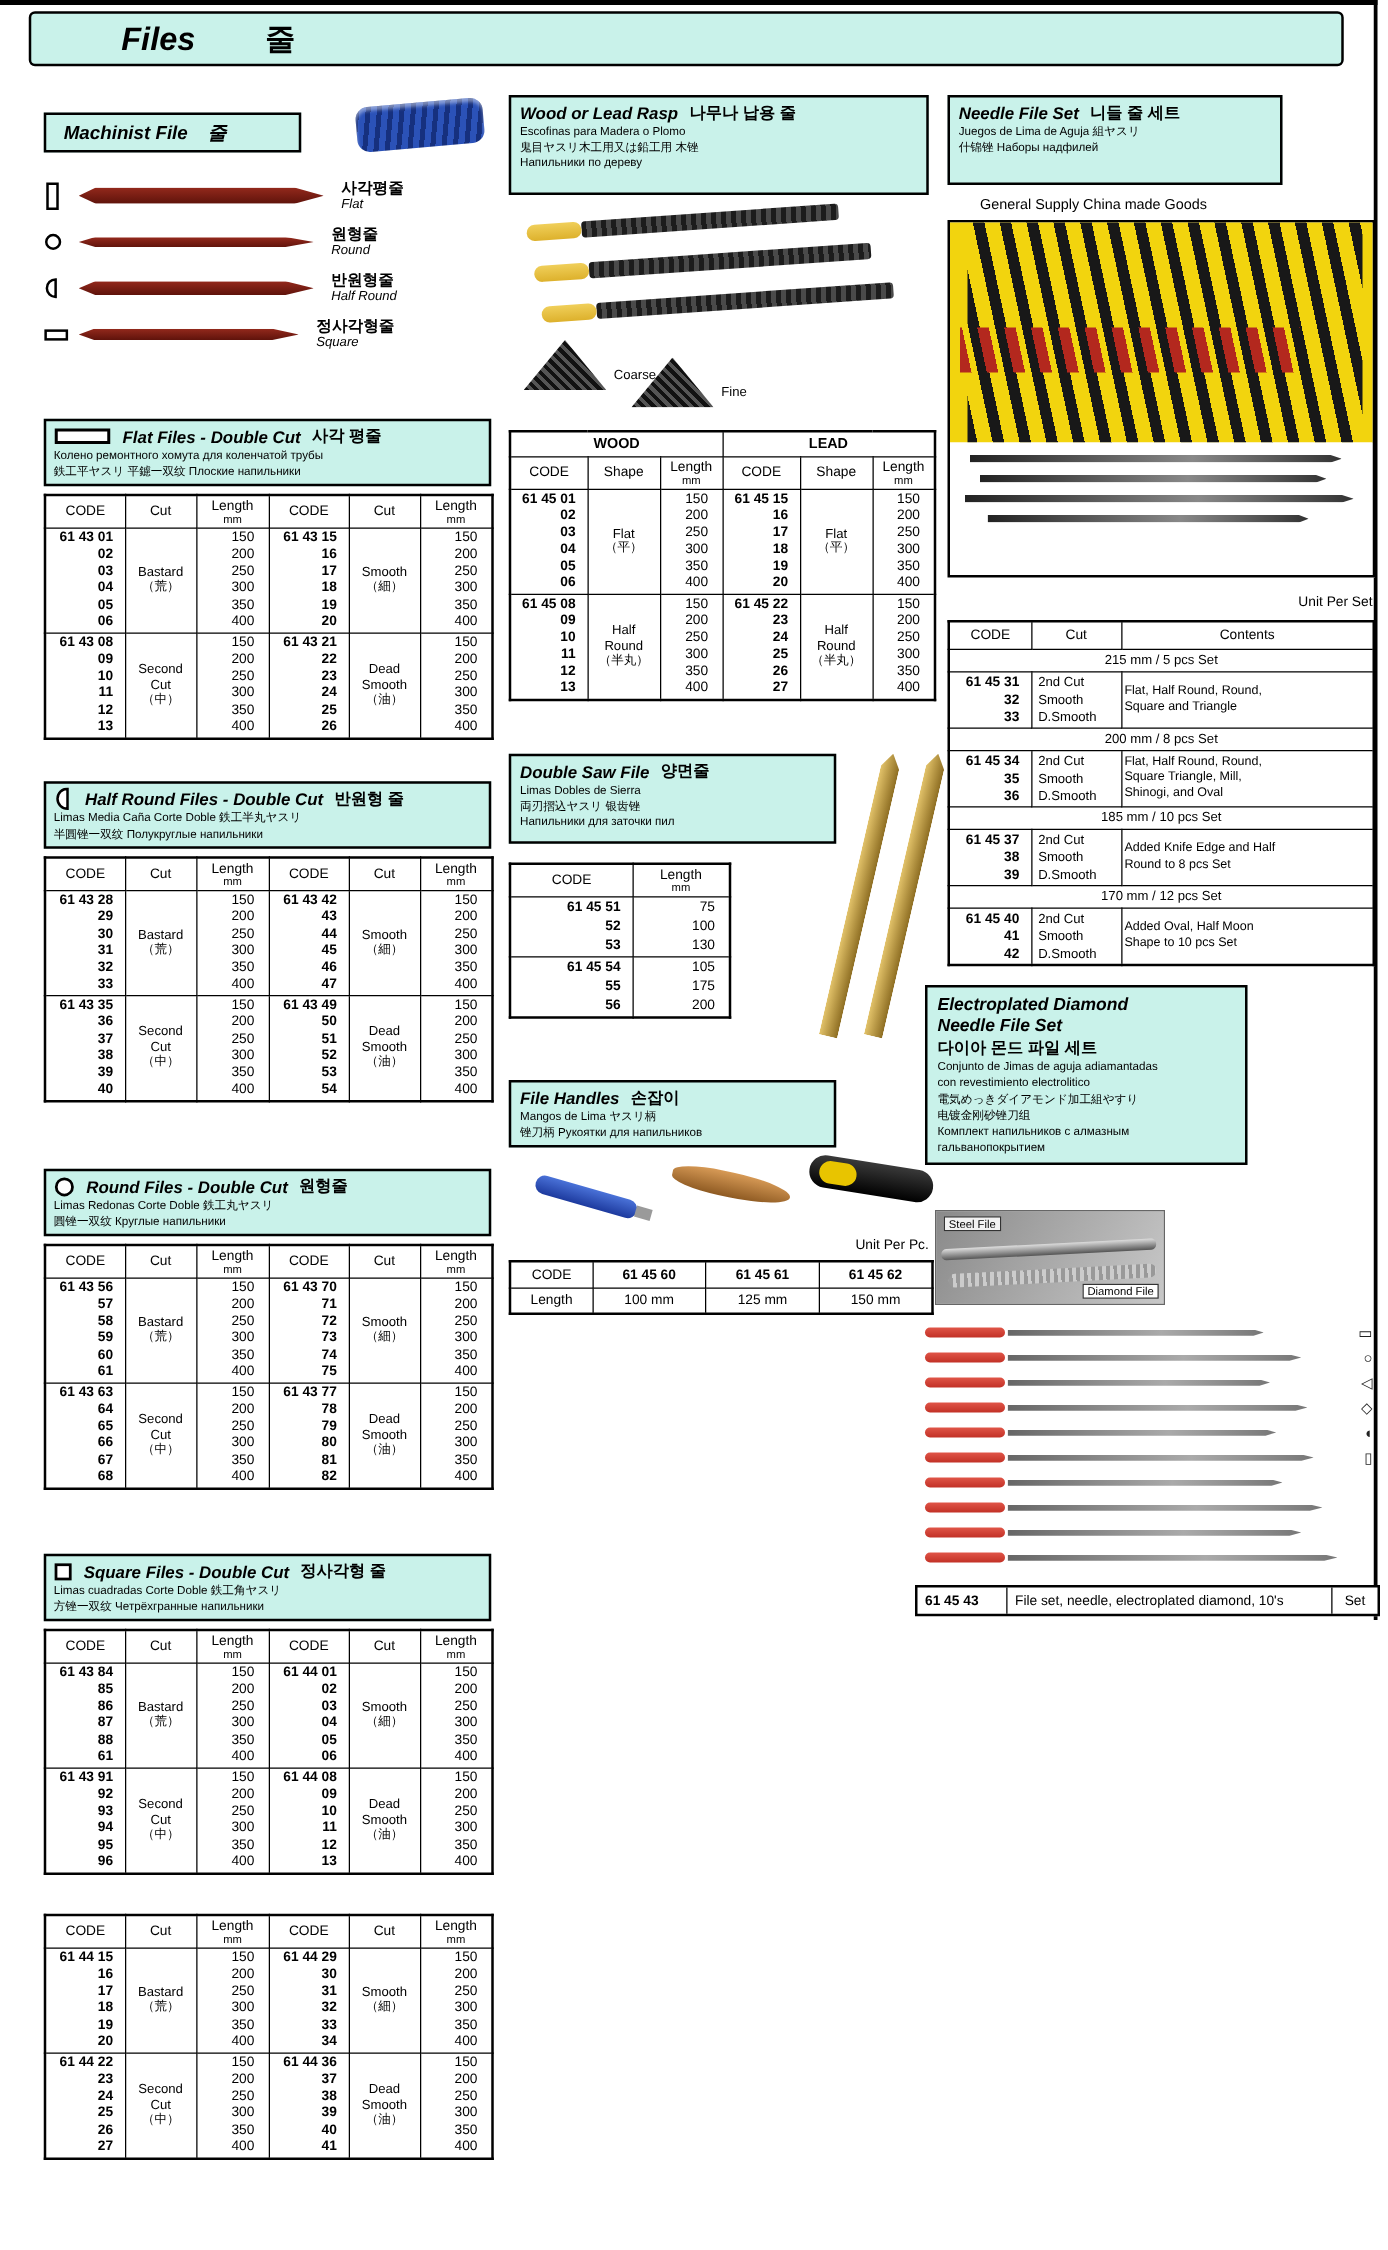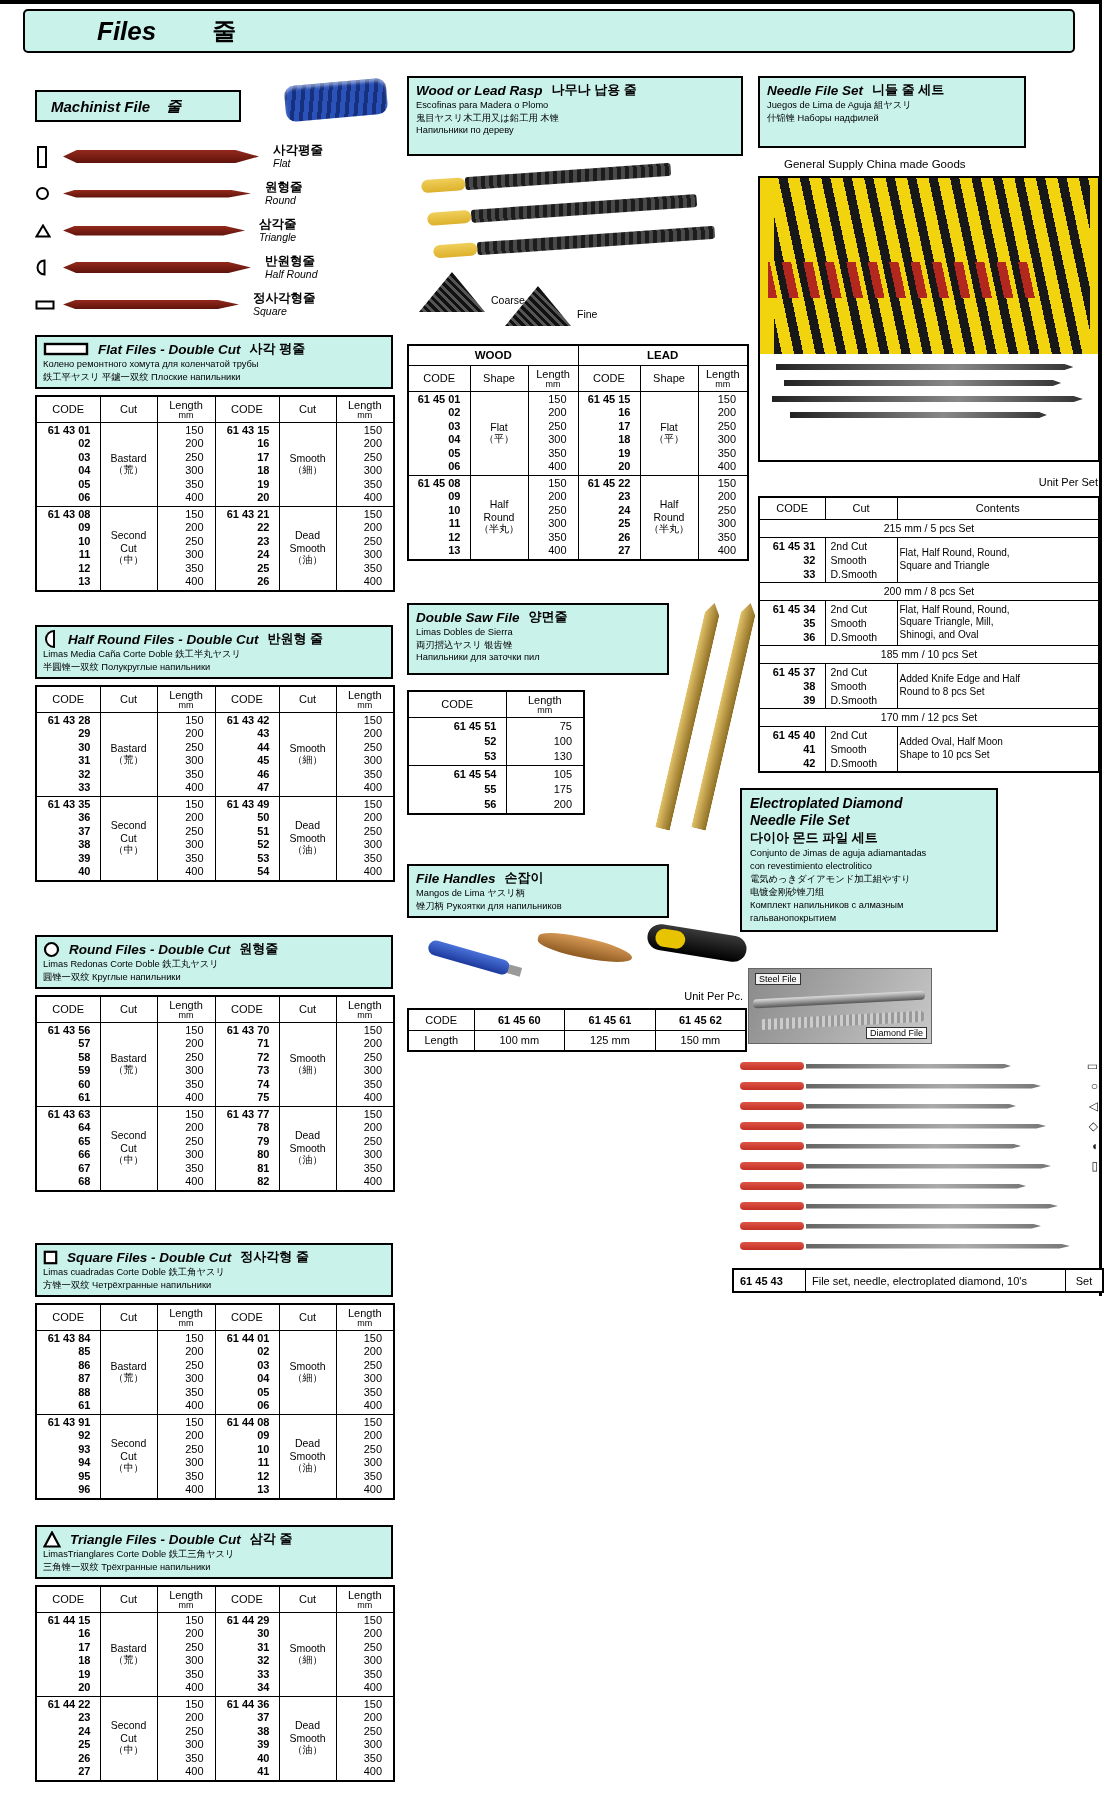--- a/index.html
+++ b/index.html
@@ -174,32 +174,20 @@
             </svg>
           </span>
     <span class="mach-file mf-round"></span>
     <span class="mach-labels">
       <span class="mach-kr">원형줄</span>
       <span class="mach-en">Round</span>
     </span>
   </div>
   <div class="mach-row">
     <span class="mach-icon">
-            <svg width="16" height="14" viewBox="0 0 16 14">
-              <path d="M8 1.5 L14.5 12.5 L1.5 12.5 Z" fill="#fff" stroke="#000" stroke-width="2"></path>
-            </svg>
-          </span>
-    <span class="mach-file mf-triangle"></span>
-    <span class="mach-labels">
-      <span class="mach-kr">삼각줄</span>
-      <span class="mach-en">Triangle</span>
-    </span>
-  </div>
-  <div class="mach-row">
-    <span class="mach-icon">
             <svg width="13" height="17" viewBox="0 0 13 17">
               <path d="M9.5 1.5 A 7 7 0 0 0 9.5 15.5 L 9.5 1.5 Z" fill="#fff" stroke="#000" stroke-width="2"></path>
             </svg>
           </span>
     <span class="mach-file mf-halfround"></span>
     <span class="mach-labels">
       <span class="mach-kr">반원형줄</span>
       <span class="mach-en">Half Round</span>
     </span>
   </div>
@@ -721,33 +709,20 @@
                 <div>250</div>
                 <div>300</div>
                 <div>350</div>
                 <div>400</div>
               </td>
             </tr>
     </tbody>
         </table>
   </section>
   <section class="file-section" style="top:1525px">
-    <div class="sec-head cyanbox">
-      <div class="sec-trow">
-        <span class="sec-icon">
-              <svg width="18" height="17" viewBox="0 0 18 17">
-                <path d="M9 1.5 L16.5 15.5 L1.5 15.5 Z" fill="#fff" stroke="#000" stroke-width="2.2"></path>
-              </svg>
-            </span>
-        <span class="sec-title">Triangle Files - Double Cut</span>
-        <span class="sec-kr">삼각 줄</span>
-      </div>
-      <div class="sec-sub">LimasTrianglares Corte Doble  鉄工三角ヤスリ</div>
-      <div class="sec-sub">三角锉一双纹  Трёхгранные напильники</div>
-    </div>
     <table class="ftable">
       <colgroup>
             <col class="c-code">
             <col class="c-cut">
             <col class="c-len">
             <col class="c-code">
             <col class="c-cut">
             <col class="c-len">
           </colgroup>
       <tbody>

